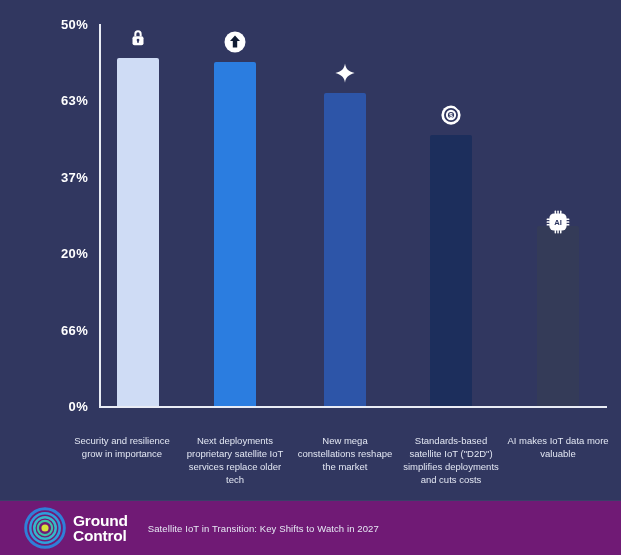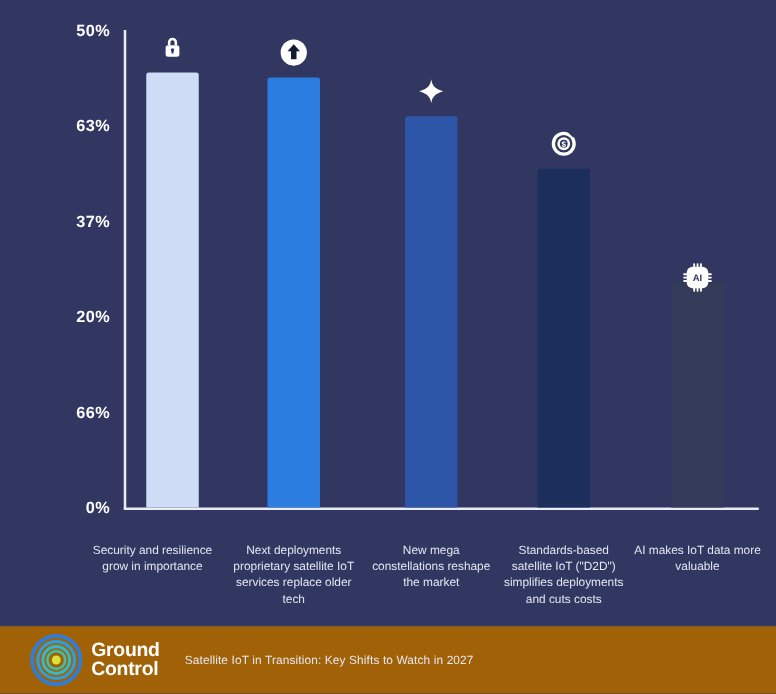--- a/index.html
+++ b/index.html
@@ -68,21 +68,21 @@
     color:#e3e7f3;
     text-align:center;
     transform:translateX(-50%);
   }
 
   
   #footer {
     position:absolute;
     left:0; top:500px;
     width:621px; height:55px;
-    background:#a16207;
+    background:#701a75;
     border-top:1px solid #3a3f68;
     display:flex;
     align-items:center;
   }
   #logo-wrap {
     display:flex;
     align-items:center;
     margin-left:24px;
   }
   #logo-mark { width:42px; height:42px; display:block; }

